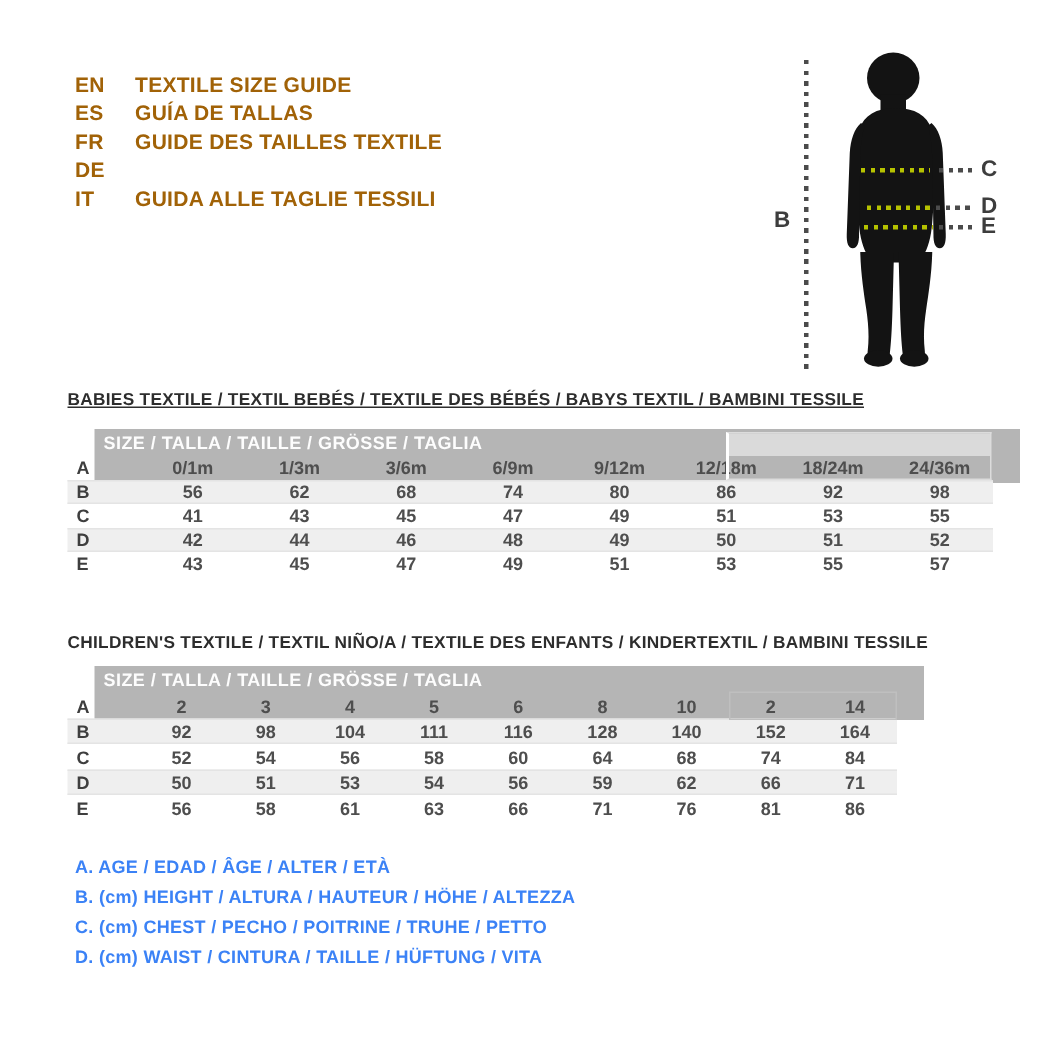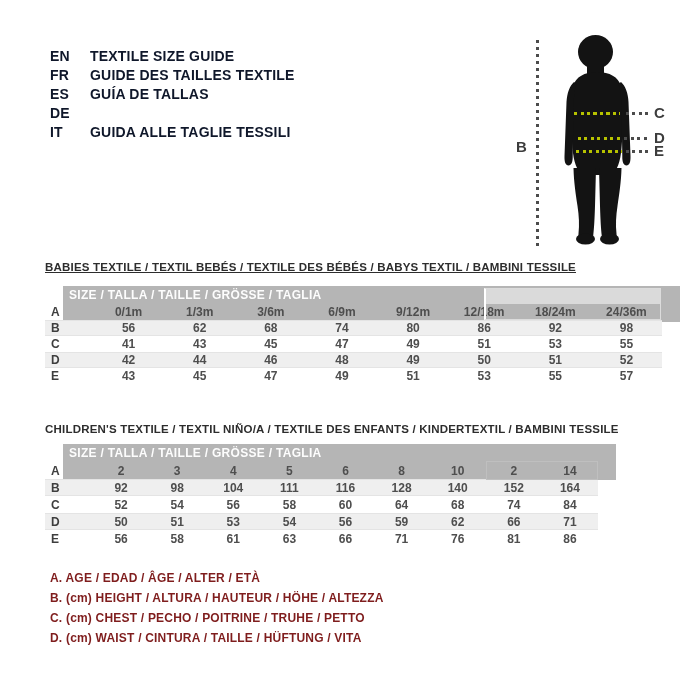--- a/index.html
+++ b/index.html
@@ -2,21 +2,21 @@
 <html><head>
 <meta charset="utf-8">
 <style>
   html,body{margin:0;padding:0;background:#ffffff;}
   #canvas{
     position:relative;width:700px;height:700px;background:#fff;overflow:hidden;
     font-family:"Liberation Sans","DejaVu Sans",sans-serif;color:#3a3a3a;
   }
   
   #lang-block{position:absolute;left:50px;top:46px;}
-  .lang-row{display:flex;height:19px;align-items:center;font-size:14px;font-weight:700;color:#0f172a;letter-spacing:.2px;}
+  .lang-row{display:flex;height:19px;align-items:center;font-size:14px;font-weight:700;color:#a16207;letter-spacing:.2px;}
   .lang-code{width:40px;}
   
   .fig-label{position:absolute;font-size:15px;font-weight:700;color:#3d3d3d;}
   .dot-h{position:absolute;height:3px;background-image:repeating-linear-gradient(to right,var(--line_on_body) 0 3px,transparent 3px 6.5px);}
   .dot-h.dark{background-image:repeating-linear-gradient(to right,var(--line_off_body) 0 3px,transparent 3px 6.5px);}
   .dot-v{position:absolute;width:3px;background-image:repeating-linear-gradient(to bottom,var(--line_off_body) 0 3px,transparent 3px 7px);}
   #child-figure{position:absolute;left:560px;top:30px;}
   
   .section-title{position:absolute;left:45px;font-size:11.5px;font-weight:700;color:#2d2d2d;letter-spacing:.2px;white-space:nowrap;}
   .header-bar{position:absolute;left:63px;height:36px;background:var(--bar_gray);color:#fdfdfd;
@@ -29,39 +29,39 @@
   #babies-size-table .t-row{height:16px;}
   #children-size-table .t-row{height:17px;}
   
   #babies-size-highlight{position:absolute;left:484px;top:288px;width:177px;height:32px;box-sizing:border-box;
     border:1px solid #dcdcdc;border-left:2px solid #ffffff;
     background:linear-gradient(to bottom,rgba(255,255,255,.5) 0 15px,rgba(255,255,255,0) 15px);}
   #children-size-highlight{position:absolute;left:486px;top:461px;width:112px;height:19px;box-sizing:border-box;
     border:1px solid #bfbfbf;background:transparent;}
   
   #legend-block{position:absolute;left:50px;top:571px;}
-  .legend-row{height:20px;font-size:12px;font-weight:700;color:#7f1d1d;letter-spacing:.2px;white-space:nowrap;}
+  .legend-row{height:20px;font-size:12px;font-weight:700;color:#3b82f6;letter-spacing:.2px;white-space:nowrap;}
 </style>
 </head>
 <body>
 
 <div id="canvas" style="--line_on_body: #b6c200; --line_off_body: #4b4b4b; --bar_gray: #b5b5b5; --stripe_gray: #efefef; --silhouette: #131313;">
 
   <div id="lang-block">
     <div class="lang-row">
       <span class="lang-code">EN</span>
       <span class="lang-label">TEXTILE SIZE GUIDE</span>
     </div>
     <div class="lang-row">
+      <span class="lang-code">ES</span>
+      <span class="lang-label">GUÍA DE TALLAS</span>
+    </div>
+    <div class="lang-row">
       <span class="lang-code">FR</span>
       <span class="lang-label">GUIDE DES TAILLES TEXTILE</span>
-    </div>
-    <div class="lang-row">
-      <span class="lang-code">ES</span>
-      <span class="lang-label">GUÍA DE TALLAS</span>
     </div>
     <div class="lang-row">
       <span class="lang-code">DE</span>
     </div>
     <div class="lang-row">
       <span class="lang-code">IT</span>
       <span class="lang-label">GUIDA ALLE TAGLIE TESSILI</span>
     </div>
   </div>
 

